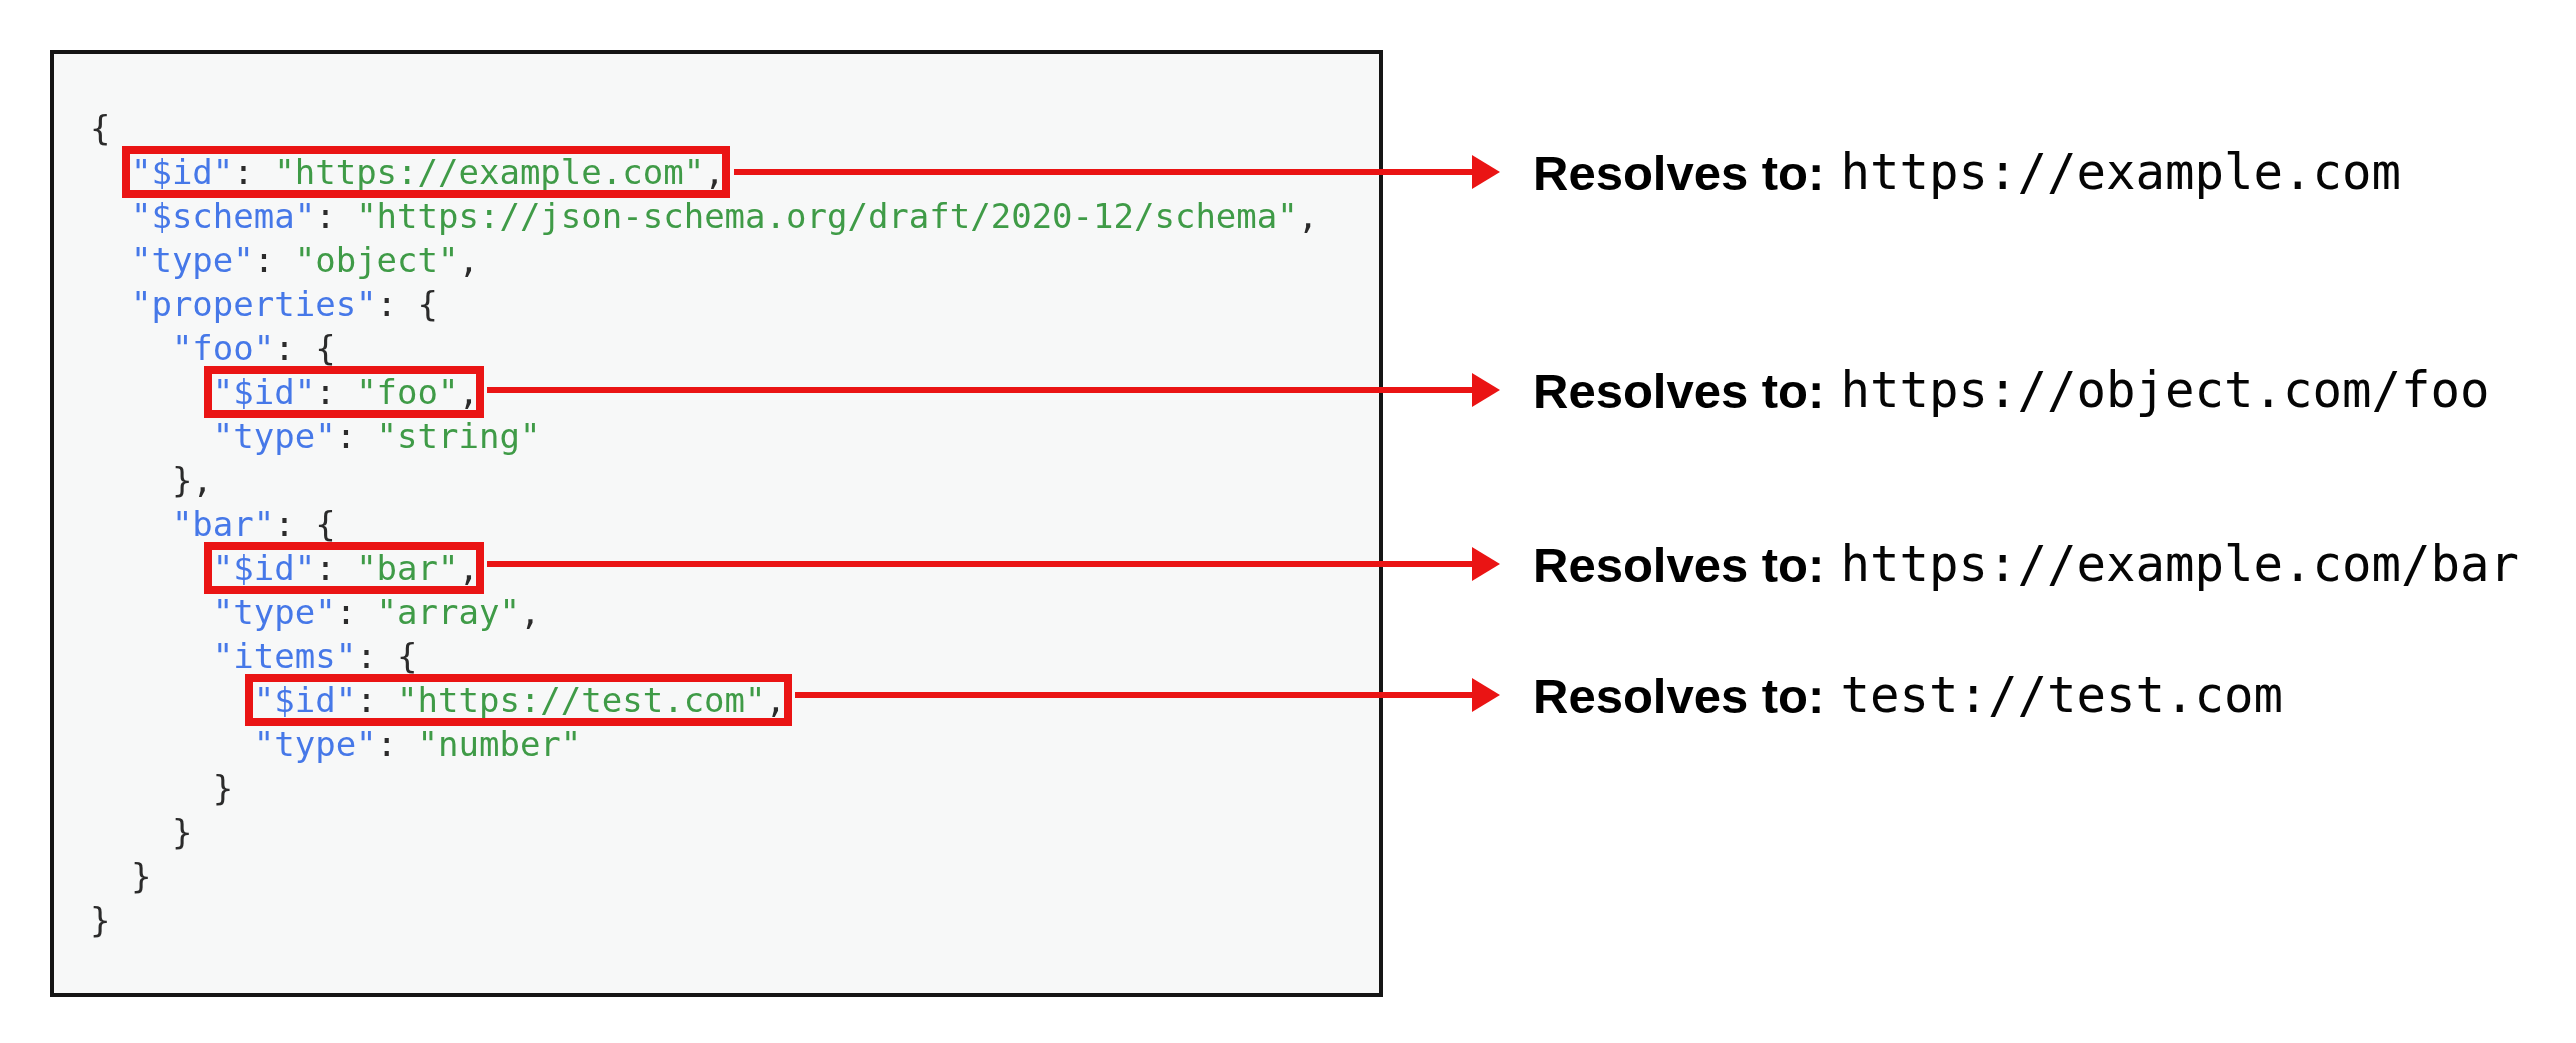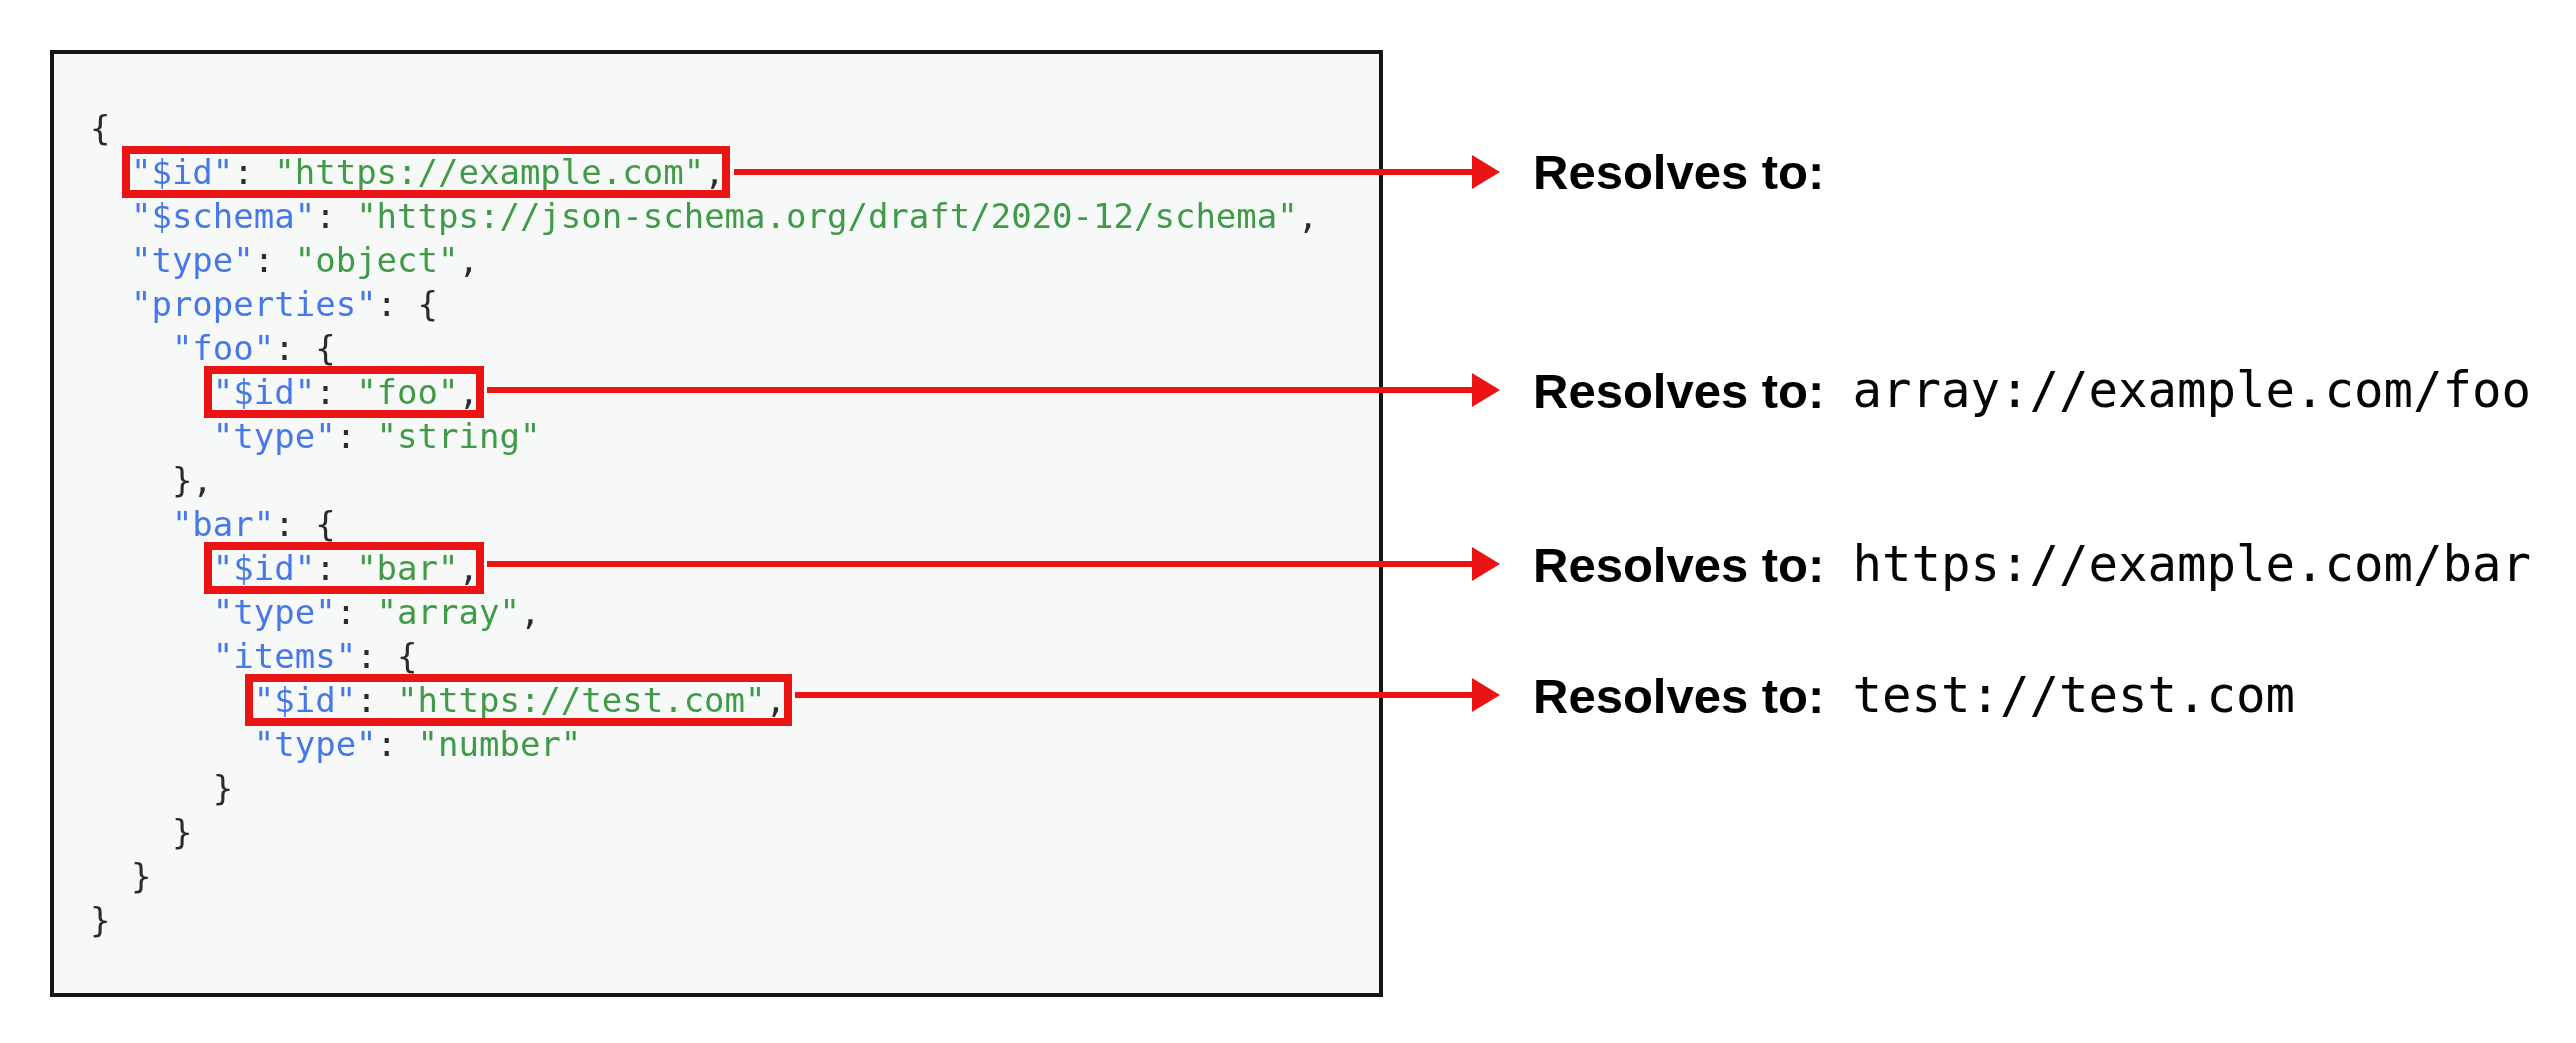--- a/index.html
+++ b/index.html
@@ -58,21 +58,21 @@
     width:0;height:0;
     border-top:17px solid transparent;
     border-bottom:17px solid transparent;
     border-left:28px solid var(--c-red);
   }
   .annotation{
     position:absolute;
     transform:translateY(-50%);
     display:flex;
     align-items:center;
-    gap:28px;
+    gap:16px;
     white-space:nowrap;
   }
   .annotation .label{
     font-family:"Liberation Sans", sans-serif;
     font-weight:bold;
     font-size:49px;
     color:#000000;
   }
   .annotation .value{
     font-family:"DejaVu Sans Mono", monospace;
@@ -94,24 +94,25 @@
     <div class="arrow-head" style="left: 1472px; top: 373px;"></div>
     <div class="arrow-line" style="left: 487px; top: 561px; width: 989px;"></div>
     <div class="arrow-head" style="left: 1472px; top: 547px;"></div>
     <div class="arrow-line" style="left: 795px; top: 692px; width: 680px;"></div>
     <div class="arrow-head" style="left: 1472px; top: 678px;"></div>
   </div>
 
 <div id="annotations">
   <div class="annotation" style="left: 1533px; top: 172px;">
     <span class="label">Resolves to:</span>
+      <span class="value">https://example.com</span>
   </div>
   <div class="annotation" style="left: 1533px; top: 390px;">
     <span class="label">Resolves to:</span>
-      <span class="value">array://example.com/foo</span>
+      <span class="value">https://object.com/foo</span>
   </div>
   <div class="annotation" style="left: 1533px; top: 564px;">
     <span class="label">Resolves to:</span>
       <span class="value">https://example.com/bar</span>
   </div>
   <div class="annotation" style="left: 1533px; top: 695px;">
     <span class="label">Resolves to:</span>
       <span class="value">test://test.com</span>
   </div>
 </div>

